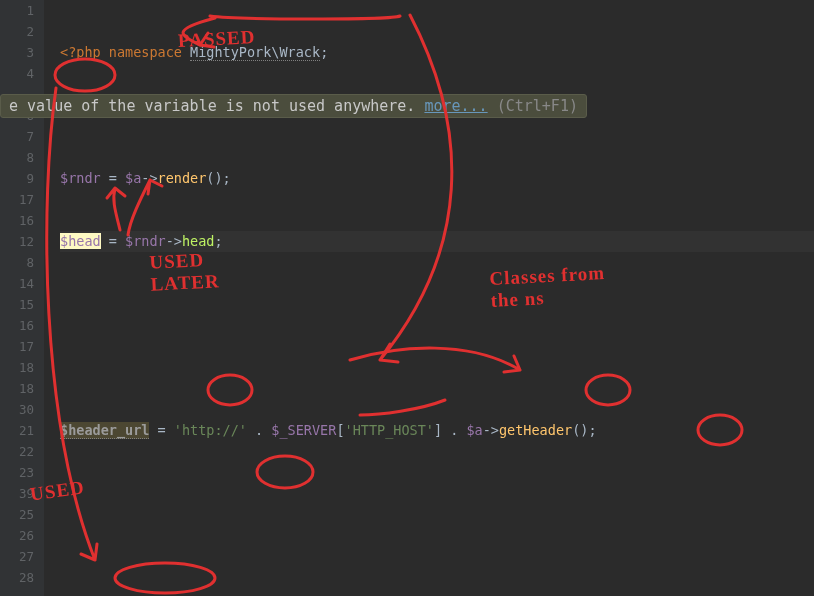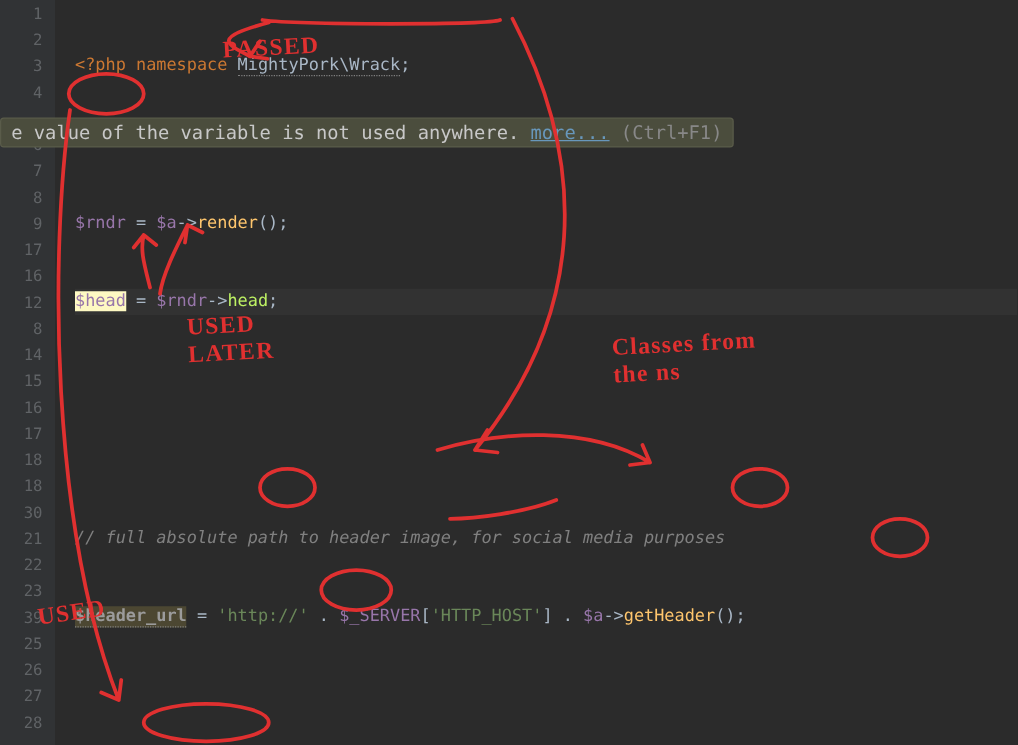--- a/index.html
+++ b/index.html
@@ -129,21 +129,20 @@
       <div>27</div>
       <div>28</div>
     </div>
   <div class="code">
     <div class="line"><span class="kw">&lt;?php</span> <span class="kw">namespace</span> <span class="ns wavy">MightyPork\Wrack</span><span class="op">;</span></div>
     <div class="line"></div>
     <div class="line"><span class="var">$rndr</span><span class="op"> = </span><span class="var">$a</span><span class="op">-&gt;</span><span class="fn">render</span><span class="op">();</span></div>
     <div class="line caret-line"><span class="var sel">$head</span><span class="op"> = </span><span class="var">$rndr</span><span class="op">-&gt;</span><span class="name">head</span><span class="op">;</span></div>
     <div class="line"></div>
     <div class="line"></div>
-    <div class="line"><span class="cmt">// full absolute path to header image, for social media purposes</span></div>
     <div class="line"><span class="unused">$header_url</span><span class="op"> = </span><span class="str">'http://'</span><span class="op"> . </span><span class="var">$_SERVER</span><span class="op">[</span><span class="str">'HTTP_HOST'</span><span class="op">]</span><span class="op"> . </span><span class="var">$a</span><span class="op">-&gt;</span><span class="fn">getHeader</span><span class="op">();</span></div>
     <div class="line"></div>
     
     
     
     
     
     
     
     

